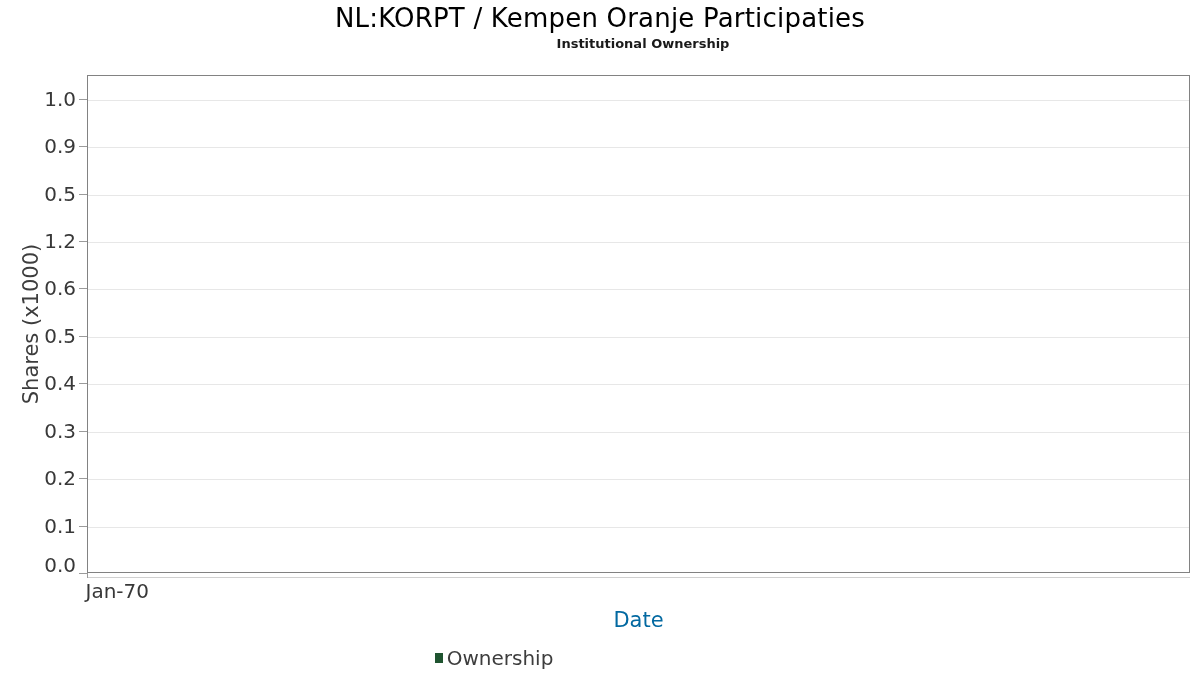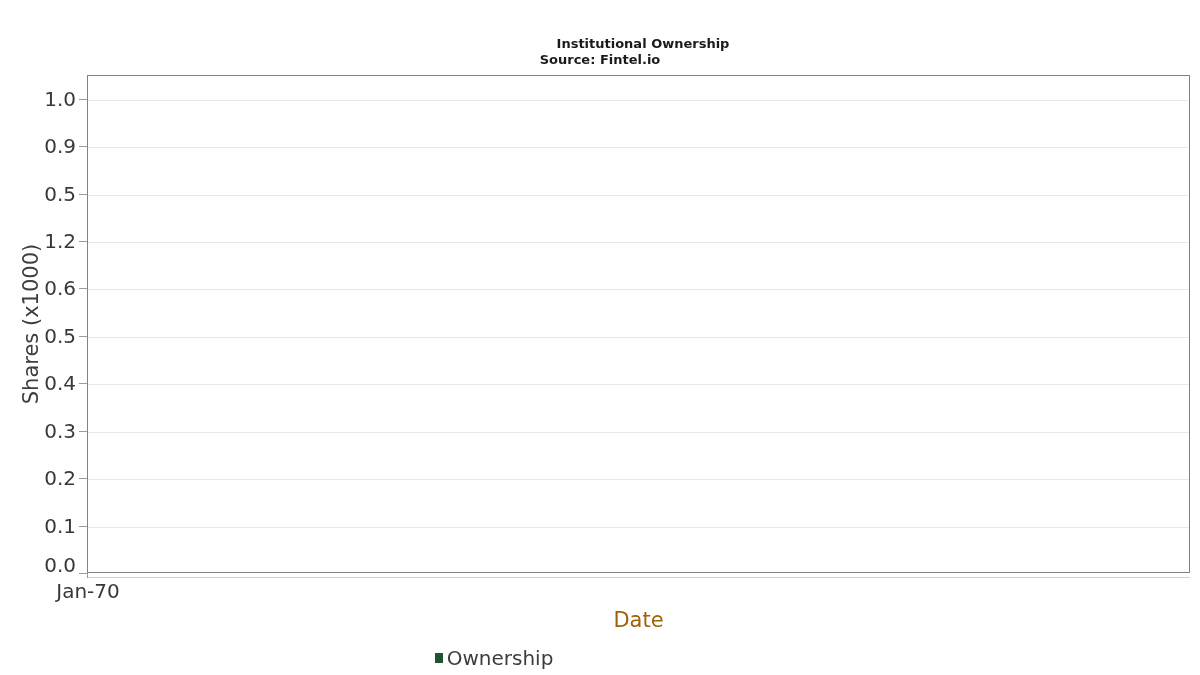--- a/index.html
+++ b/index.html
@@ -93,42 +93,42 @@
     top: 573px;
     width: 1px;
     height: 5px;
     background: #9b9b9b;
   }
   .x-tick-label {
     position: absolute;
     left: 27px;
     top: 579px;
     width: 122px;
-    text-align: center;
+    text-align: right;
     font-size: 20px;
     color: #383838;
   }
   .y-axis-title {
     position: absolute;
     left: 31px;
     top: 324px;
     transform: translate(-50%, -50%) rotate(-90deg);
     transform-origin: center;
     white-space: nowrap;
     font-size: 21px;
     color: #3d3d3d;
   }
   .x-axis-title {
     position: absolute;
     left: 87px;
     top: 608px;
     width: 1103px;
     text-align: center;
     font-size: 21px;
-    color: #a16207;
+    color: #0369a1;
   }
   .legend {
     position: absolute;
     left: 0;
     top: 646px;
     width: 988px;
     display: flex;
     justify-content: center;
     align-items: center;
   }
@@ -142,22 +142,22 @@
   .legend-label {
     font-size: 20px;
     color: #3d3d3d;
   }
 </style>
 </head>
 <body>
 
 <div class="chart-canvas">
 
+  <div class="chart-title">NL:KORPT / Kempen Oranje Participaties</div>
   <div class="chart-subtitle">Institutional Ownership</div>
-  <div class="chart-source">Source: Fintel.io</div>
 
   <div class="y-axis-title">Shares (x1000)</div>
 
   <div class="plot-area" id="plot-area">
       <div class="gridline" style="top: 450.571px;"></div>
       <div class="gridline" style="top: 403.143px;"></div>
       <div class="gridline" style="top: 355.714px;"></div>
       <div class="gridline" style="top: 308.286px;"></div>
       <div class="gridline" style="top: 260.857px;"></div>
       <div class="gridline" style="top: 213.429px;"></div>

